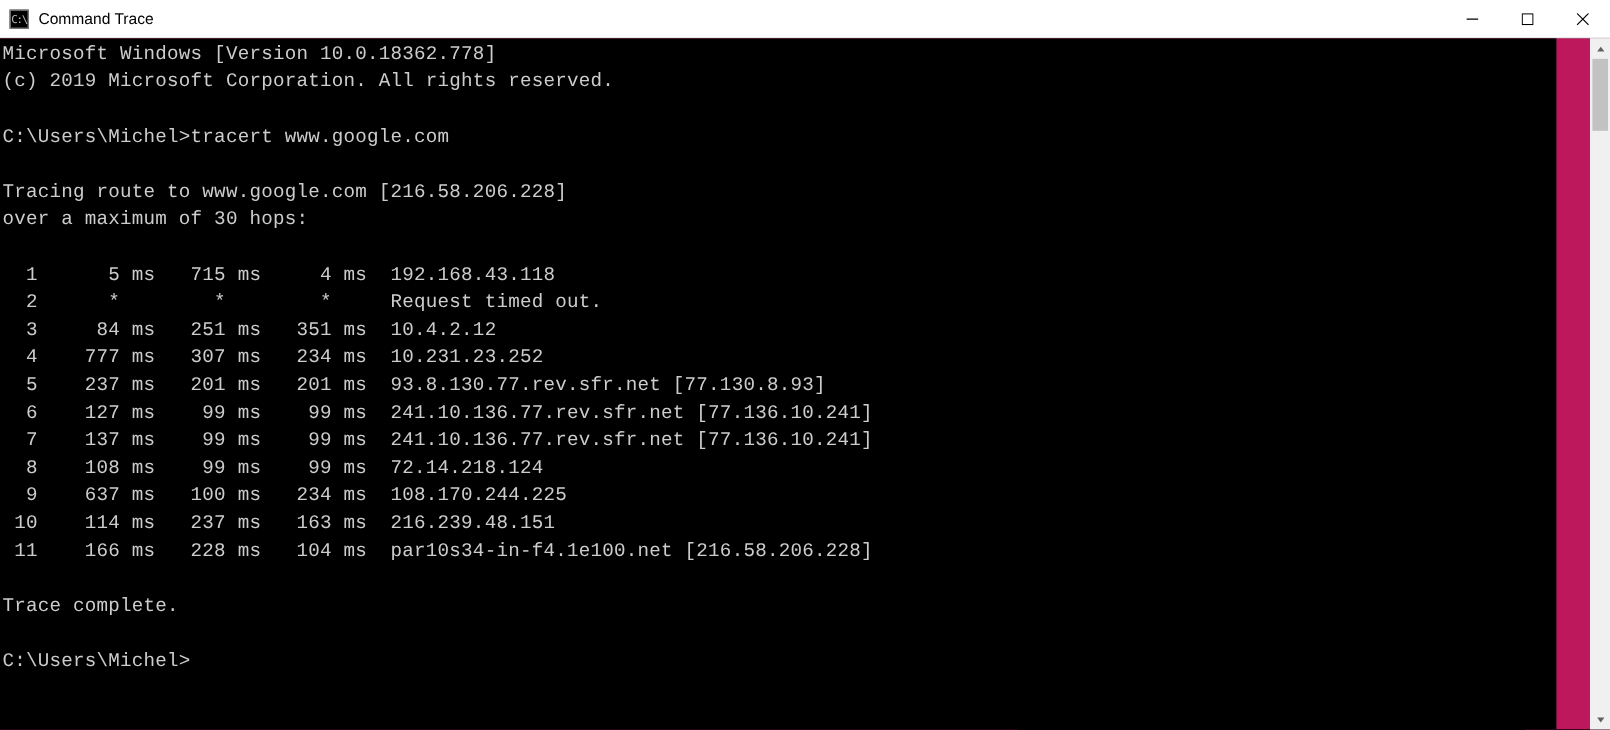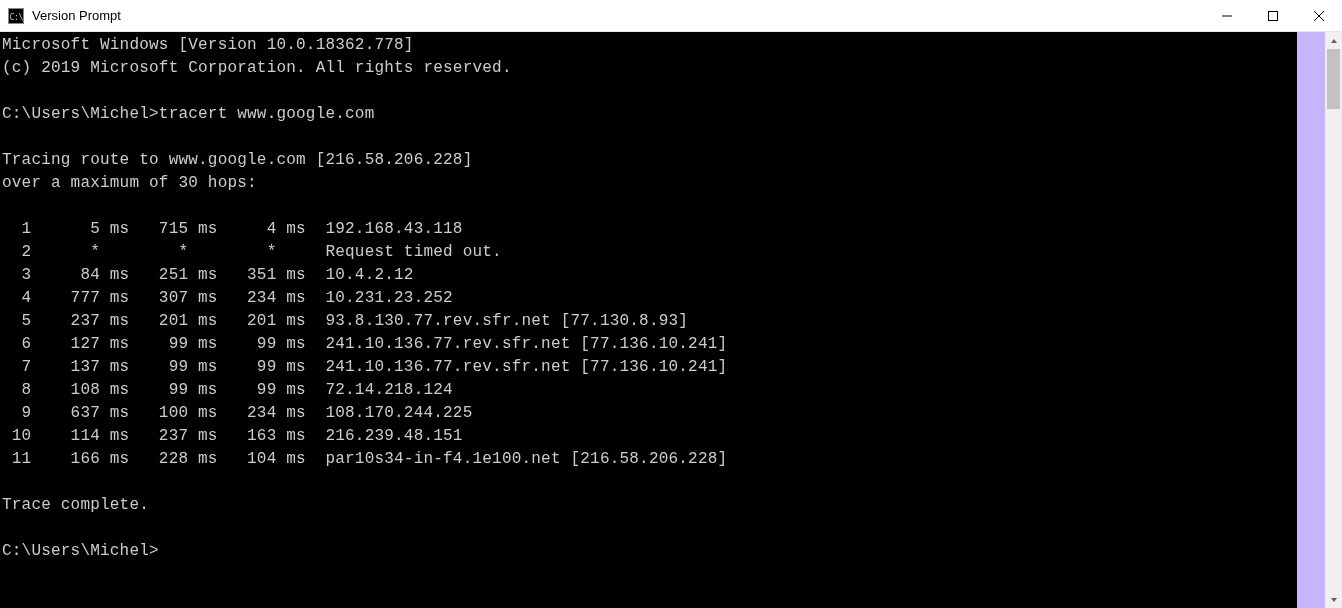--- a/index.html
+++ b/index.html
@@ -61,21 +61,21 @@
     justify-content: center;
     color: #000;
   }
   .title-btn svg {
     width: 10px;
     height: 10px;
   }
   .body-area {
     flex: 1;
     display: flex;
-    background: #c4b5fd;
+    background: #be185d;
     gap: 28px;
   }
   .terminal {
     flex: 1;
     background: #000;
     color: #cccccc;
     font-family: Consolas, "Courier New", monospace;
     font-size: 16px;
     line-height: 23px;
     padding: 2px 0 0 2px;
@@ -113,21 +113,21 @@
     background: #c2c2c2;
   }
 </style>
 </head>
 <body>
 
 <div class="window">
 
   <div class="titlebar">
     <div class="title-icon">C:\</div>
-    <div class="title-text">Version Prompt</div>
+    <div class="title-text">Command Trace</div>
     <div class="title-spacer"></div>
     <div class="title-buttons">
       <div class="title-btn">
         <svg viewBox="0 0 10 10">
             <line x1="0" y1="5" x2="10" y2="5" stroke="#000" stroke-width="1"></line>
           </svg>
       </div>
       <div class="title-btn">
         <svg viewBox="0 0 10 10">
             <rect x="0.5" y="0.5" width="9" height="9" fill="none" stroke="#000" stroke-width="1"></rect>

